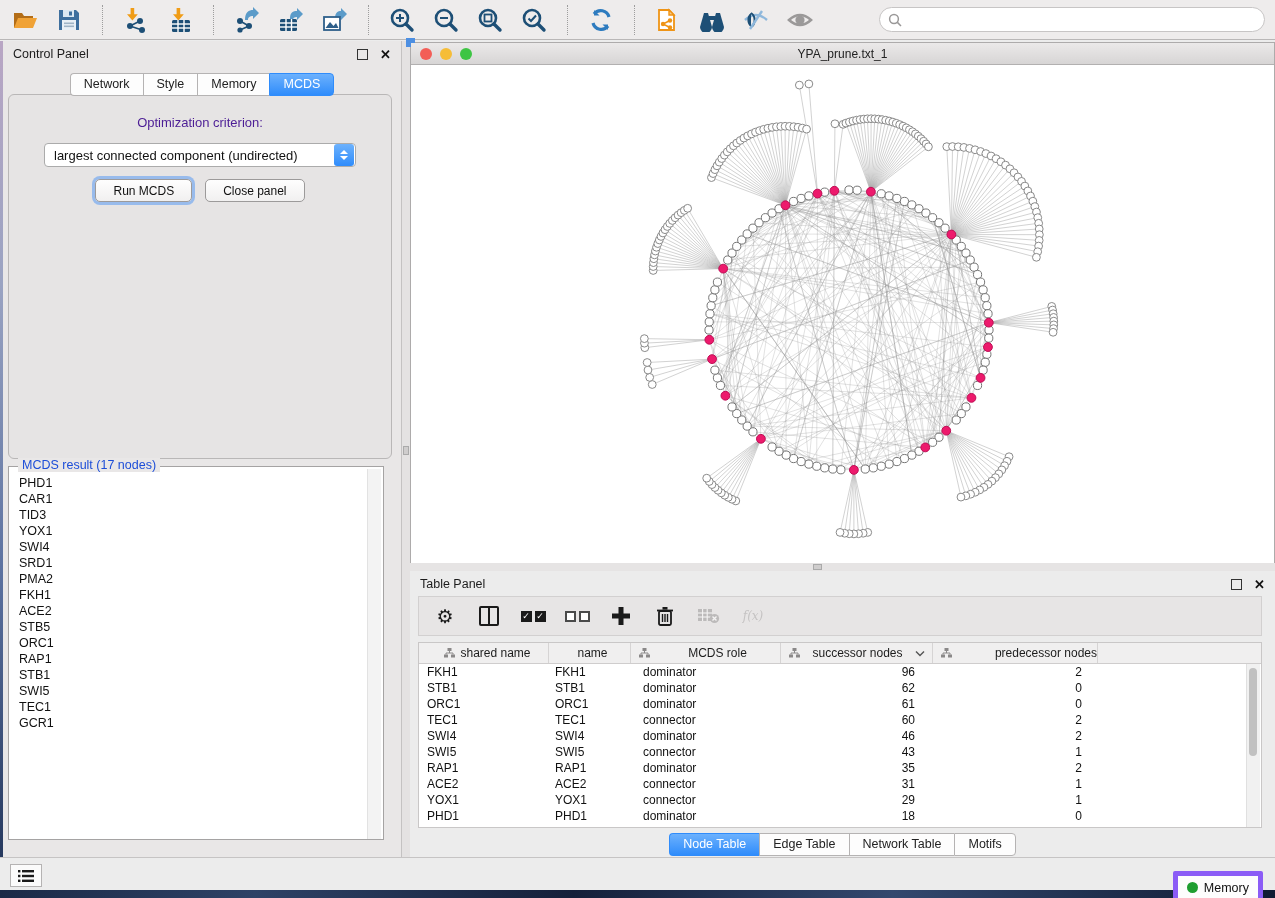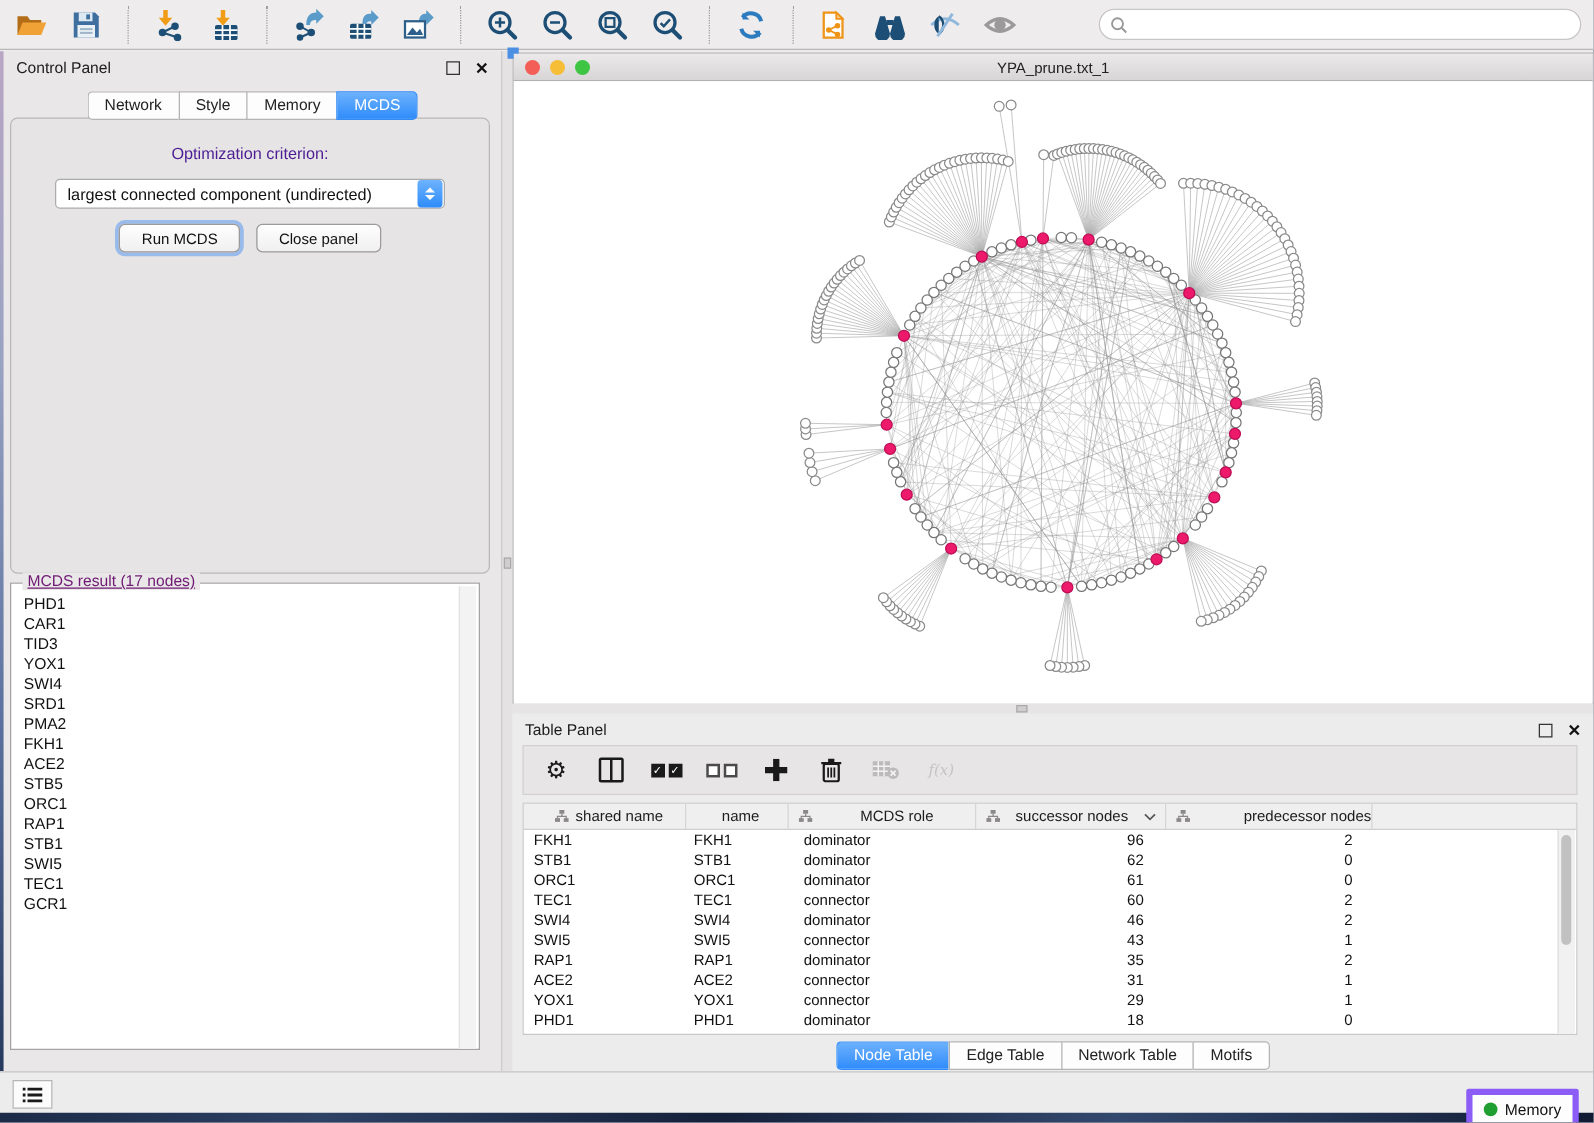--- a/index.html
+++ b/index.html
@@ -39,21 +39,21 @@
   .stepper{width:20px;height:22px;background:linear-gradient(#6db2fd,#2f8cfb);border-radius:3px;margin-right:1px;
     display:flex;flex-direction:column;align-items:center;justify-content:center;gap:2px;}
   .stepper i{width:0;height:0;border-left:4px solid transparent;border-right:4px solid transparent;}
   .stepper .up{border-bottom:4px solid #fff;}
   .stepper .dn{border-top:4px solid #fff;}
   .btn-row{margin-top:12px;display:flex;justify-content:center;gap:13px;}
   .pbtn{height:23px;padding:0 17px;background:linear-gradient(#fefefe,#f1f0f0);border:1px solid #9c9a9a;
     border-radius:5px;font-size:12px;color:#111;cursor:pointer;font-family:"Liberation Sans",sans-serif;}
   .pbtn.focused{box-shadow:0 0 0 3px rgba(87,153,242,.55);}
   .groupbox{position:absolute;left:5px;top:425px;width:376px;height:374px;border:1px solid #a5a3a3;background:#fff;box-sizing:border-box;}
-  .groupbox .legend{position:absolute;top:-9px;left:9px;background:#e9e7e7;padding:0 4px;font-size:12.5px;color:#701a75;text-decoration:underline;}
+  .groupbox .legend{position:absolute;top:-9px;left:9px;background:#e9e7e7;padding:0 4px;font-size:12.5px;color:#1d4ed8;}
   .mcds-list{position:absolute;inset:2px 15px 2px 2px;overflow:hidden;font-size:12.5px;color:#111;padding:6px 0 0 8px;}
   .mcds-list div{line-height:16px;cursor:default;}
   .list-scroll{position:absolute;top:2px;right:2px;width:13px;height:370px;background:#f3f3f3;border-left:1px solid #e2e2e2;}
   
   .vsplit{position:absolute;left:402px;top:41px;width:8px;height:816px;background:#e4e2e2;cursor:col-resize;}
   .vsplit .handle{position:absolute;left:1px;top:405px;width:6px;height:9px;background:#cfcdcd;border:1px solid #aaa;box-sizing:border-box;}
   .hsplit{position:absolute;left:410px;top:563px;width:865px;height:8px;background:#e6e4e4;cursor:row-resize;}
   .hsplit .handle{position:absolute;left:403px;top:1px;width:9px;height:6px;background:#cfcdcd;border:1px solid #aaa;box-sizing:border-box;}
   
   .netwin{position:absolute;left:410px;top:42px;width:865px;height:521px;background:#fff;border:1px solid #adabab;box-sizing:border-box;}

